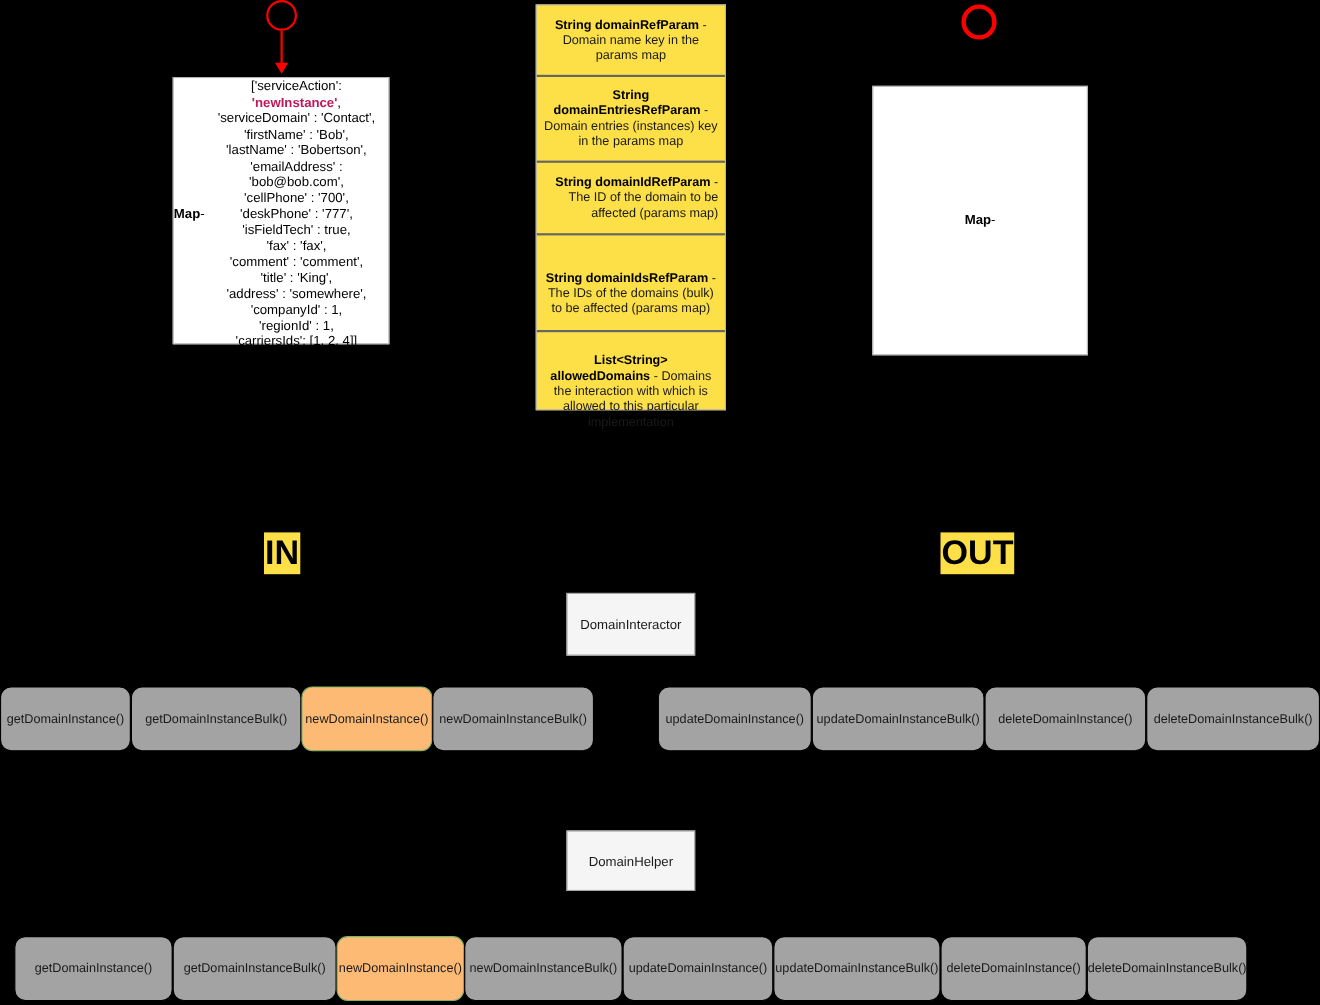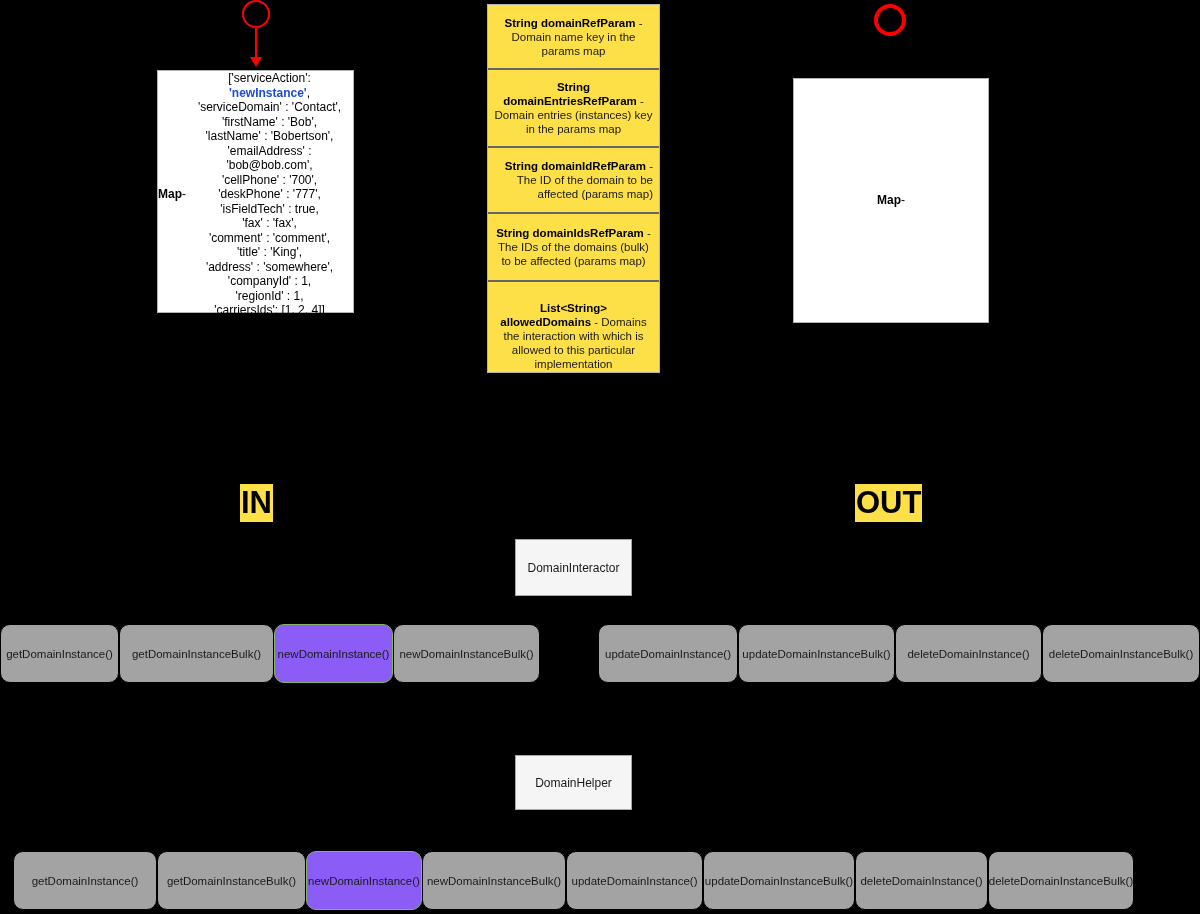--- a/index.html
+++ b/index.html
@@ -41,21 +41,21 @@
   }
   .mapbox .map-dash {
     font-size: 12px;
     line-height: 11px;
   }
   .mapbox .map-lines {
     font-size: 12px;
     line-height: 14.5px;
     padding: 0 4px;
   }
-  .kv-green { color: #1d4ed8; font-weight: bold; }
+  .kv-green { color: #be185d; font-weight: bold; }
   .kv-bold { font-weight: bold; }
 
   
   .param-panel {
     background: #fde047;
     border: 1px solid #b3b3b3;
     display: flex;
     flex-direction: column;
   }
   .param-row {
@@ -107,21 +107,21 @@
     border-radius: 10px;
     display: flex;
     align-items: center;
     justify-content: center;
     font-size: 11.5px;
     color: #1a1a1a;
     white-space: nowrap;
     overflow: hidden;
   }
   .methodbox.green {
-    background: #8b5cf6;
+    background: #fdba74;
     border-color: #82b366;
   }
 
   
   .red-ring {
     border-radius: 50%;
     border: 2px solid #ff0000;
     background: transparent;
   }
   .red-ring.thick { border-width: 4px; }
@@ -171,21 +171,21 @@
   <div class="abs param-panel" style="left:487px; top:4px; width:173px; height:369px;">
     <div class="param-row" style="flex:0 0 65px;">
       <p><span class="pname">String domainRefParam</span><span> - Domain name key in the params map</span></p>
     </div>
     <div class="param-row" style="flex:0 0 78px;">
       <p><span class="pname">String domainEntriesRefParam</span><span> - Domain entries (instances) key in the params map</span></p>
     </div>
     <div class="param-row" style="flex:0 0 66px;text-align:right;">
       <p><span class="pname">String domainIdRefParam</span><span> - The ID of the domain to be affected (params map)</span></p>
     </div>
-    <div class="param-row" style="flex:0 0 68px;">
+    <div class="param-row" style="flex:0 0 68px;margin-top:20px;">
       <p><span class="pname">String domainIdsRefParam</span><span> - The IDs of the domains (bulk) to be affected (params map)</span></p>
     </div>
     <div class="param-row" style="flex:1 1 auto;">
       <p><span class="pname">List&lt;String&gt; allowedDomains</span><span> - Domains the interaction with which is allowed to this particular implementation</span></p>
     </div>
   </div>
 
   <div class="abs red-ring thick" style="left:874px; top:4px; width:32px; height:32px;"></div>
 
   <div class="abs mapbox centered" style="left:793px; top:78px; width:196px; height:245px;">

